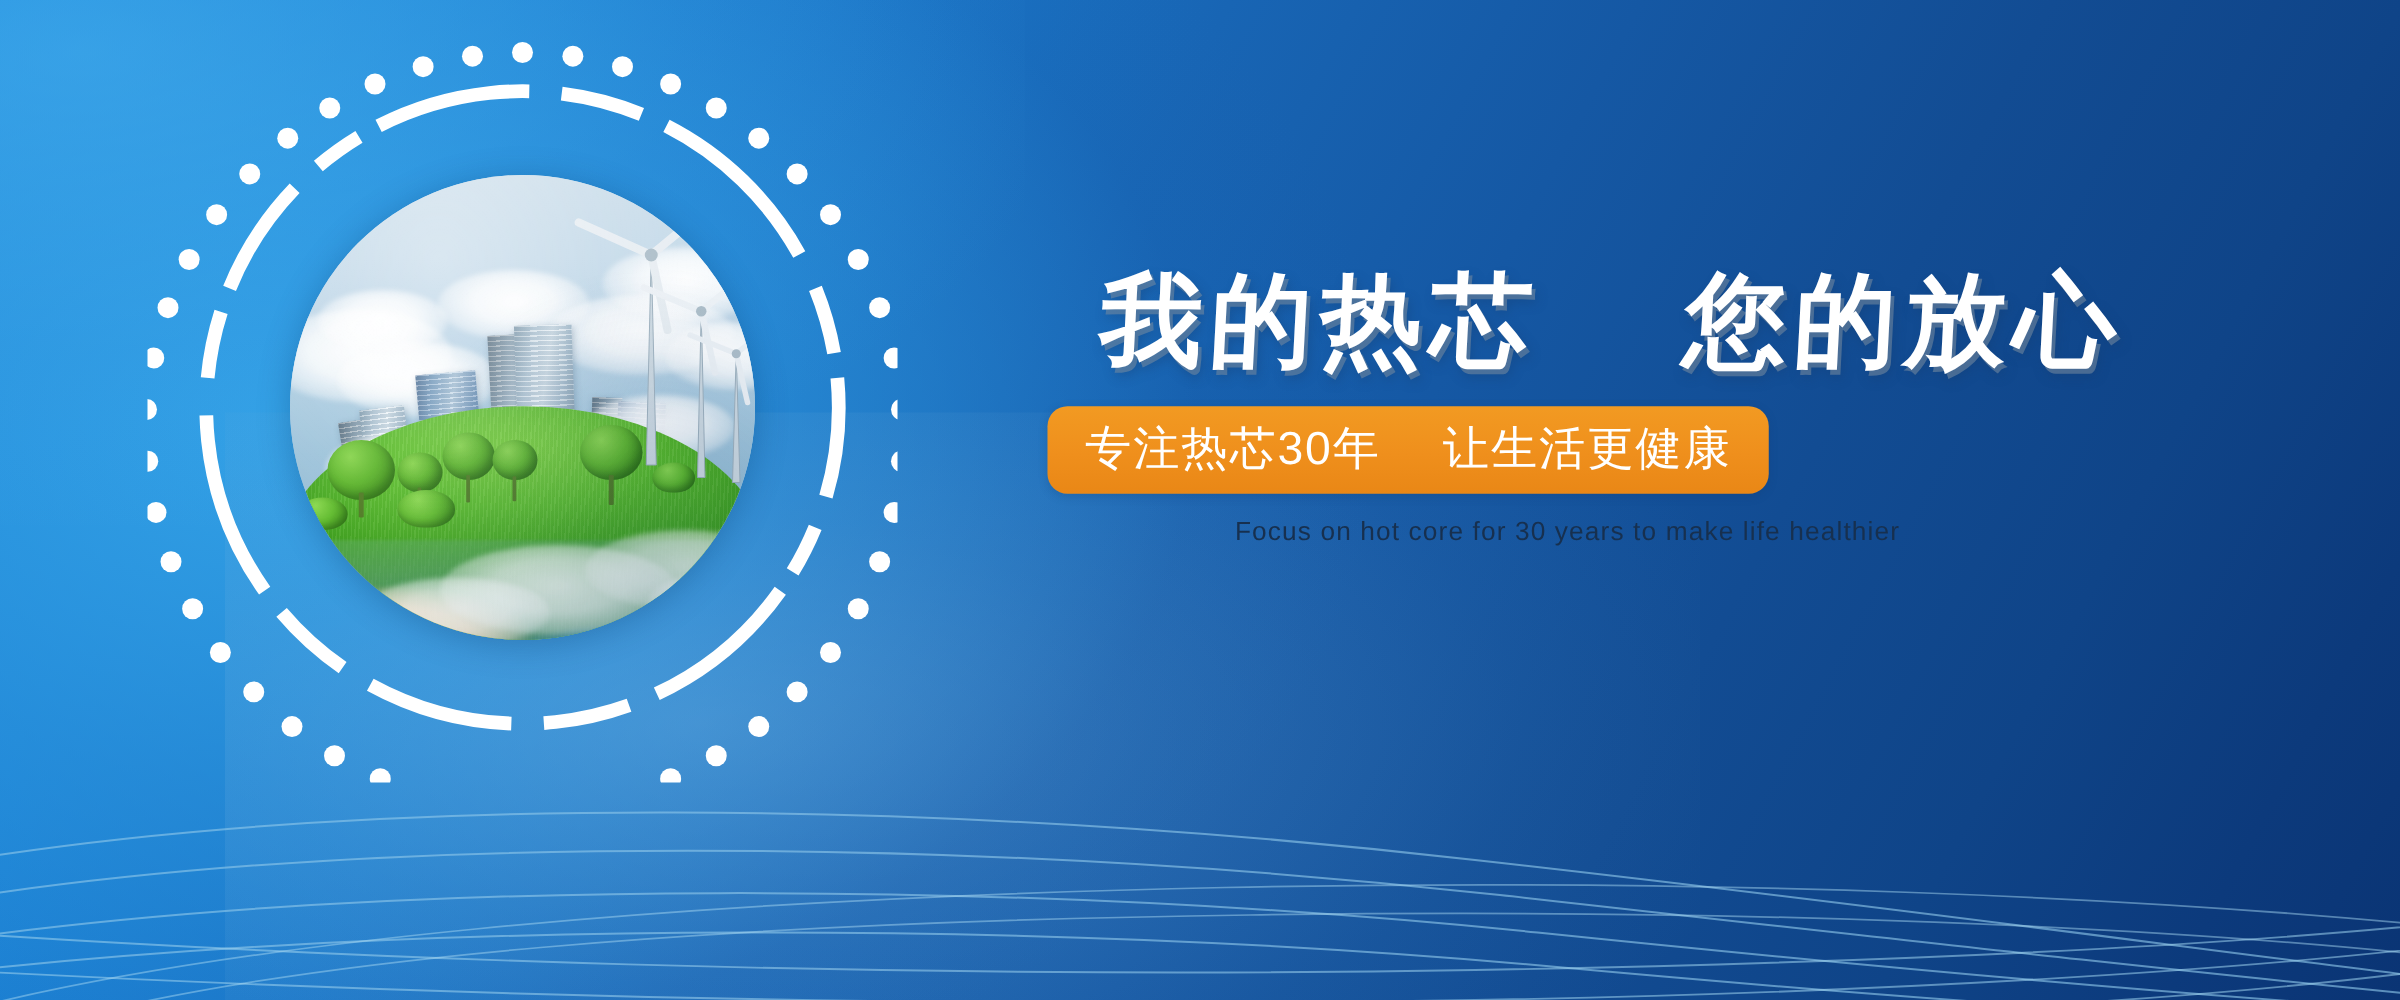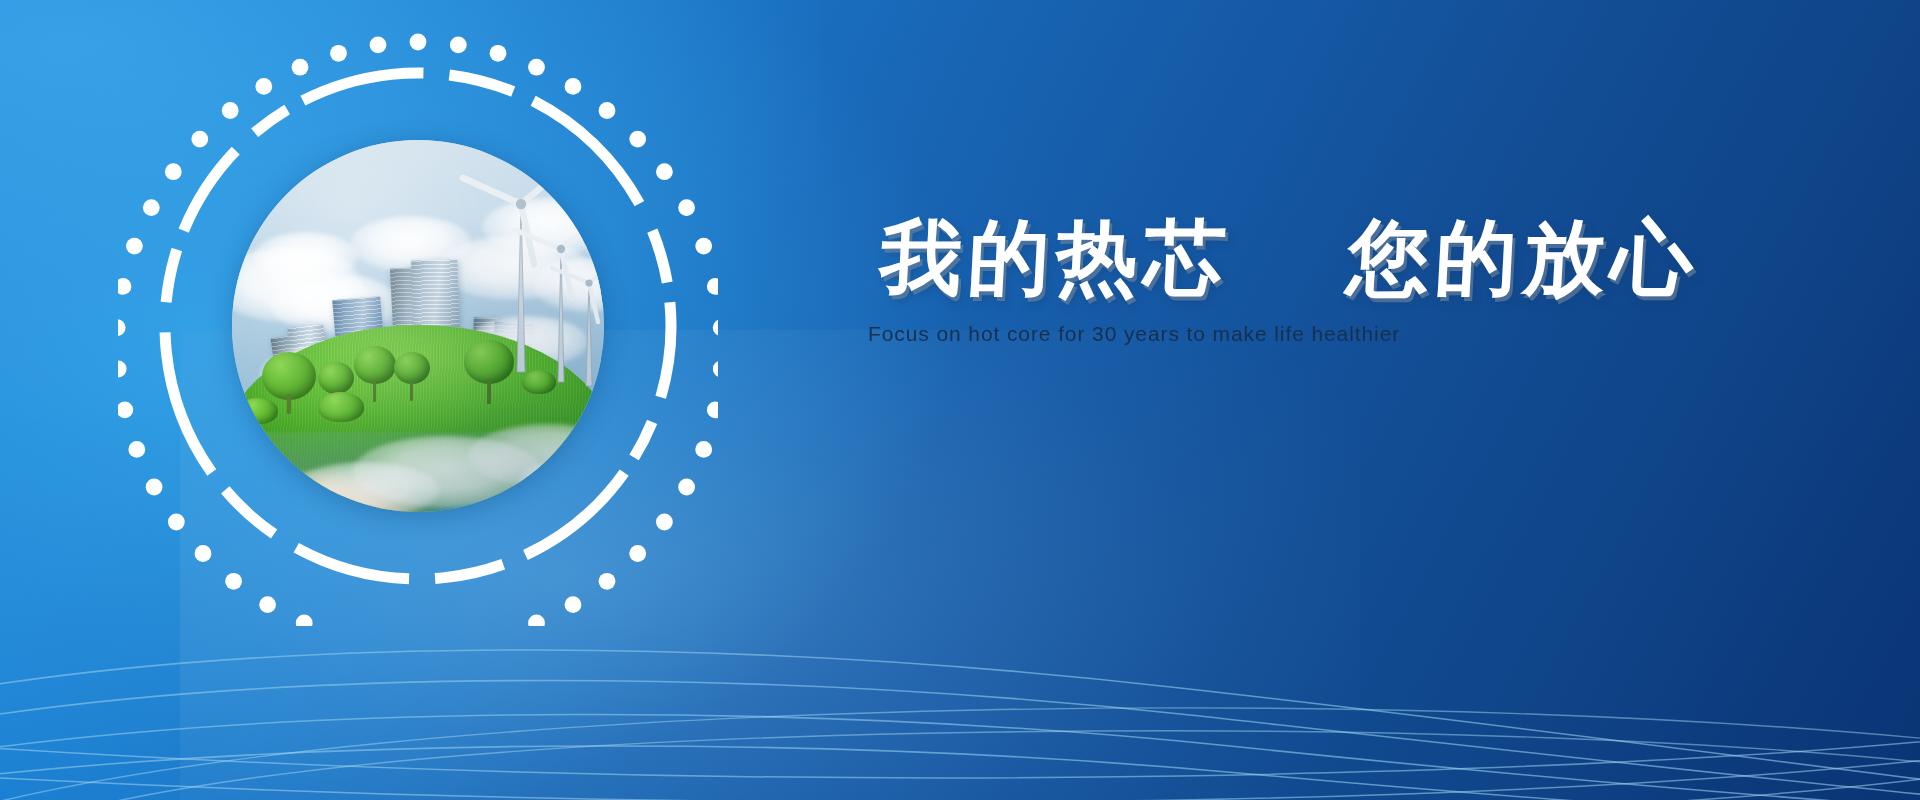--- a/index.html
+++ b/index.html
@@ -205,20 +205,21 @@
   .badge .sp{ display:inline-block; width:26px; }
 
   .subtitle{
     margin-top:19px;
     margin-left:-12px;
     font-size:21px;
     letter-spacing:0.9px;
     color:#17304f;
     white-space:nowrap;
     font-weight:normal;
+    text-align:center;
   }
 </style>
 </head>
 <body>
 
 <div class="banner">
 
   <div class="topglow"></div>
   <div class="sheen"></div>
 
@@ -391,17 +392,22 @@
   </div>
 
   <div class="copy">
 
     <div class="headline">
       <span>我的热芯</span>
       <span class="gap"></span>
       <span>您的放心</span>
     </div>
 
+    <div class="badge">
+      <span>专注热芯30年</span>
+      <span class="sp"></span>
+      <span>让生活更健康</span>
+    </div>
 
     <div class="subtitle">Focus on hot core for 30 years to make life healthier</div>
   </div>
 
 </div>
 
 </body></html>

